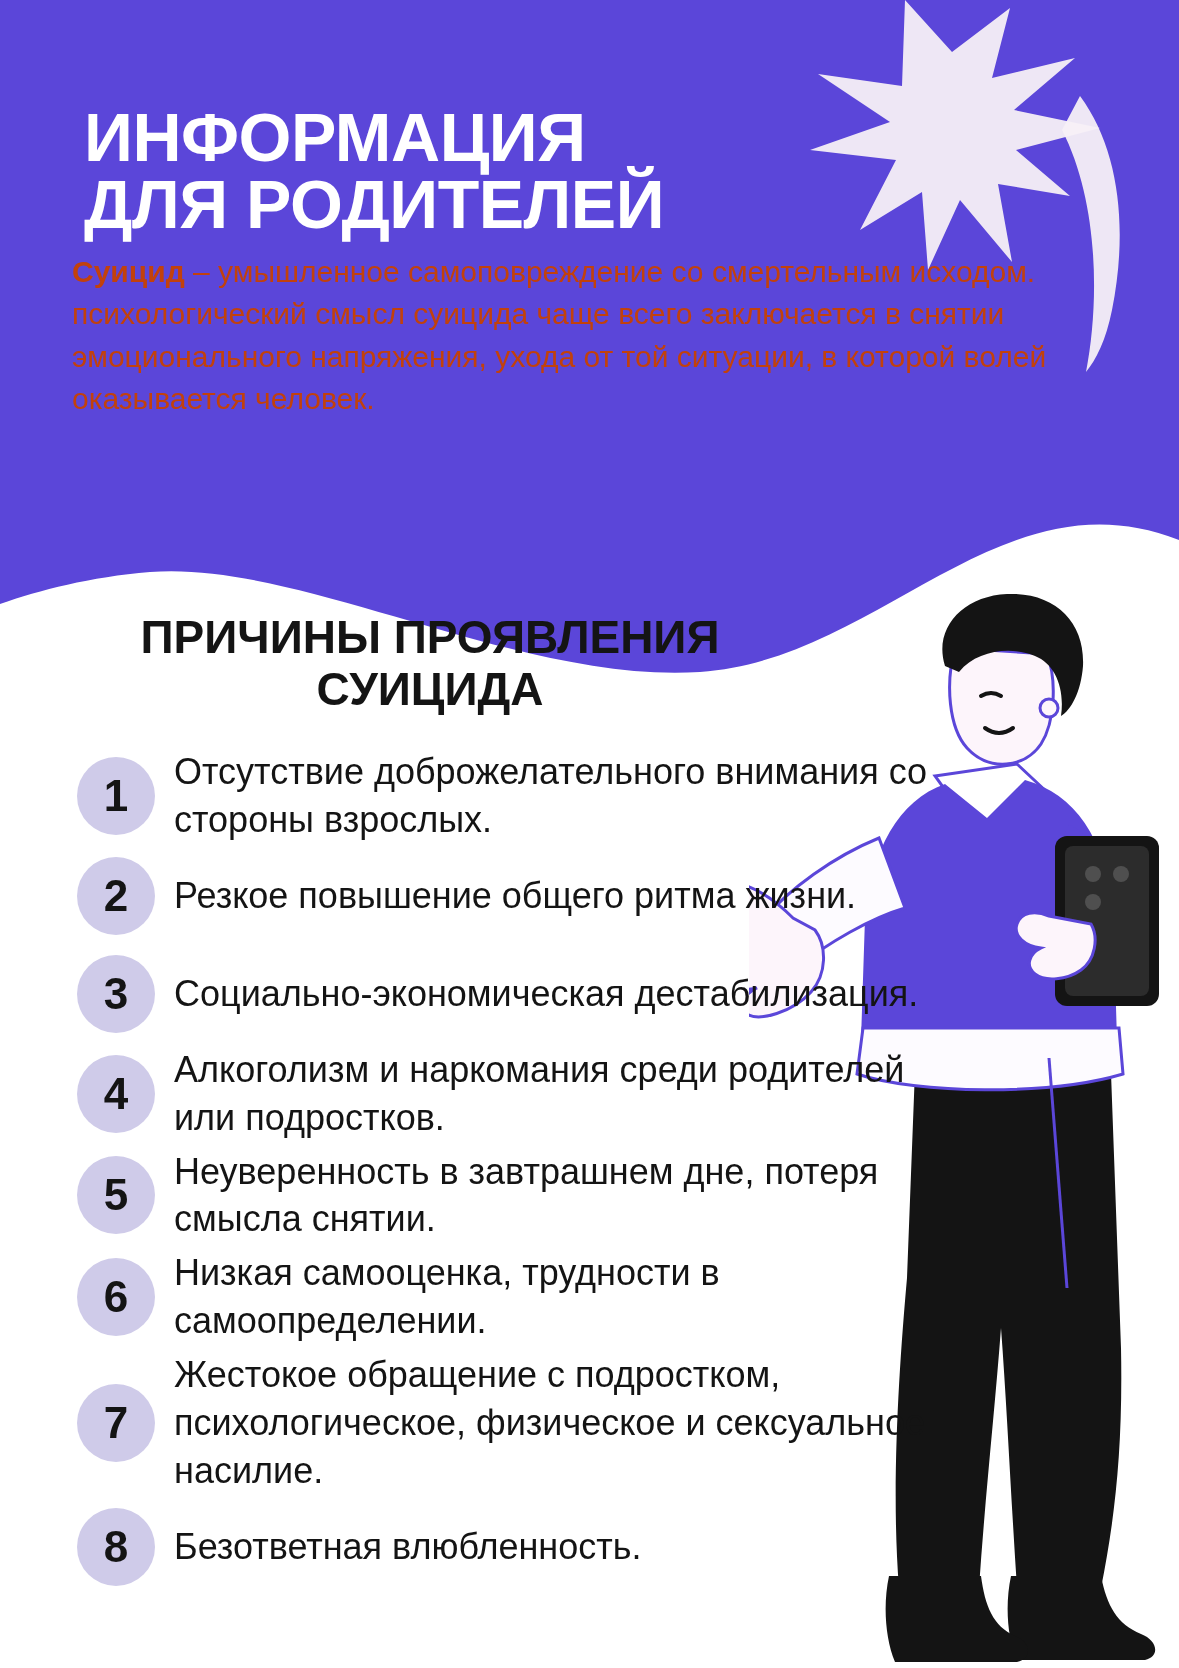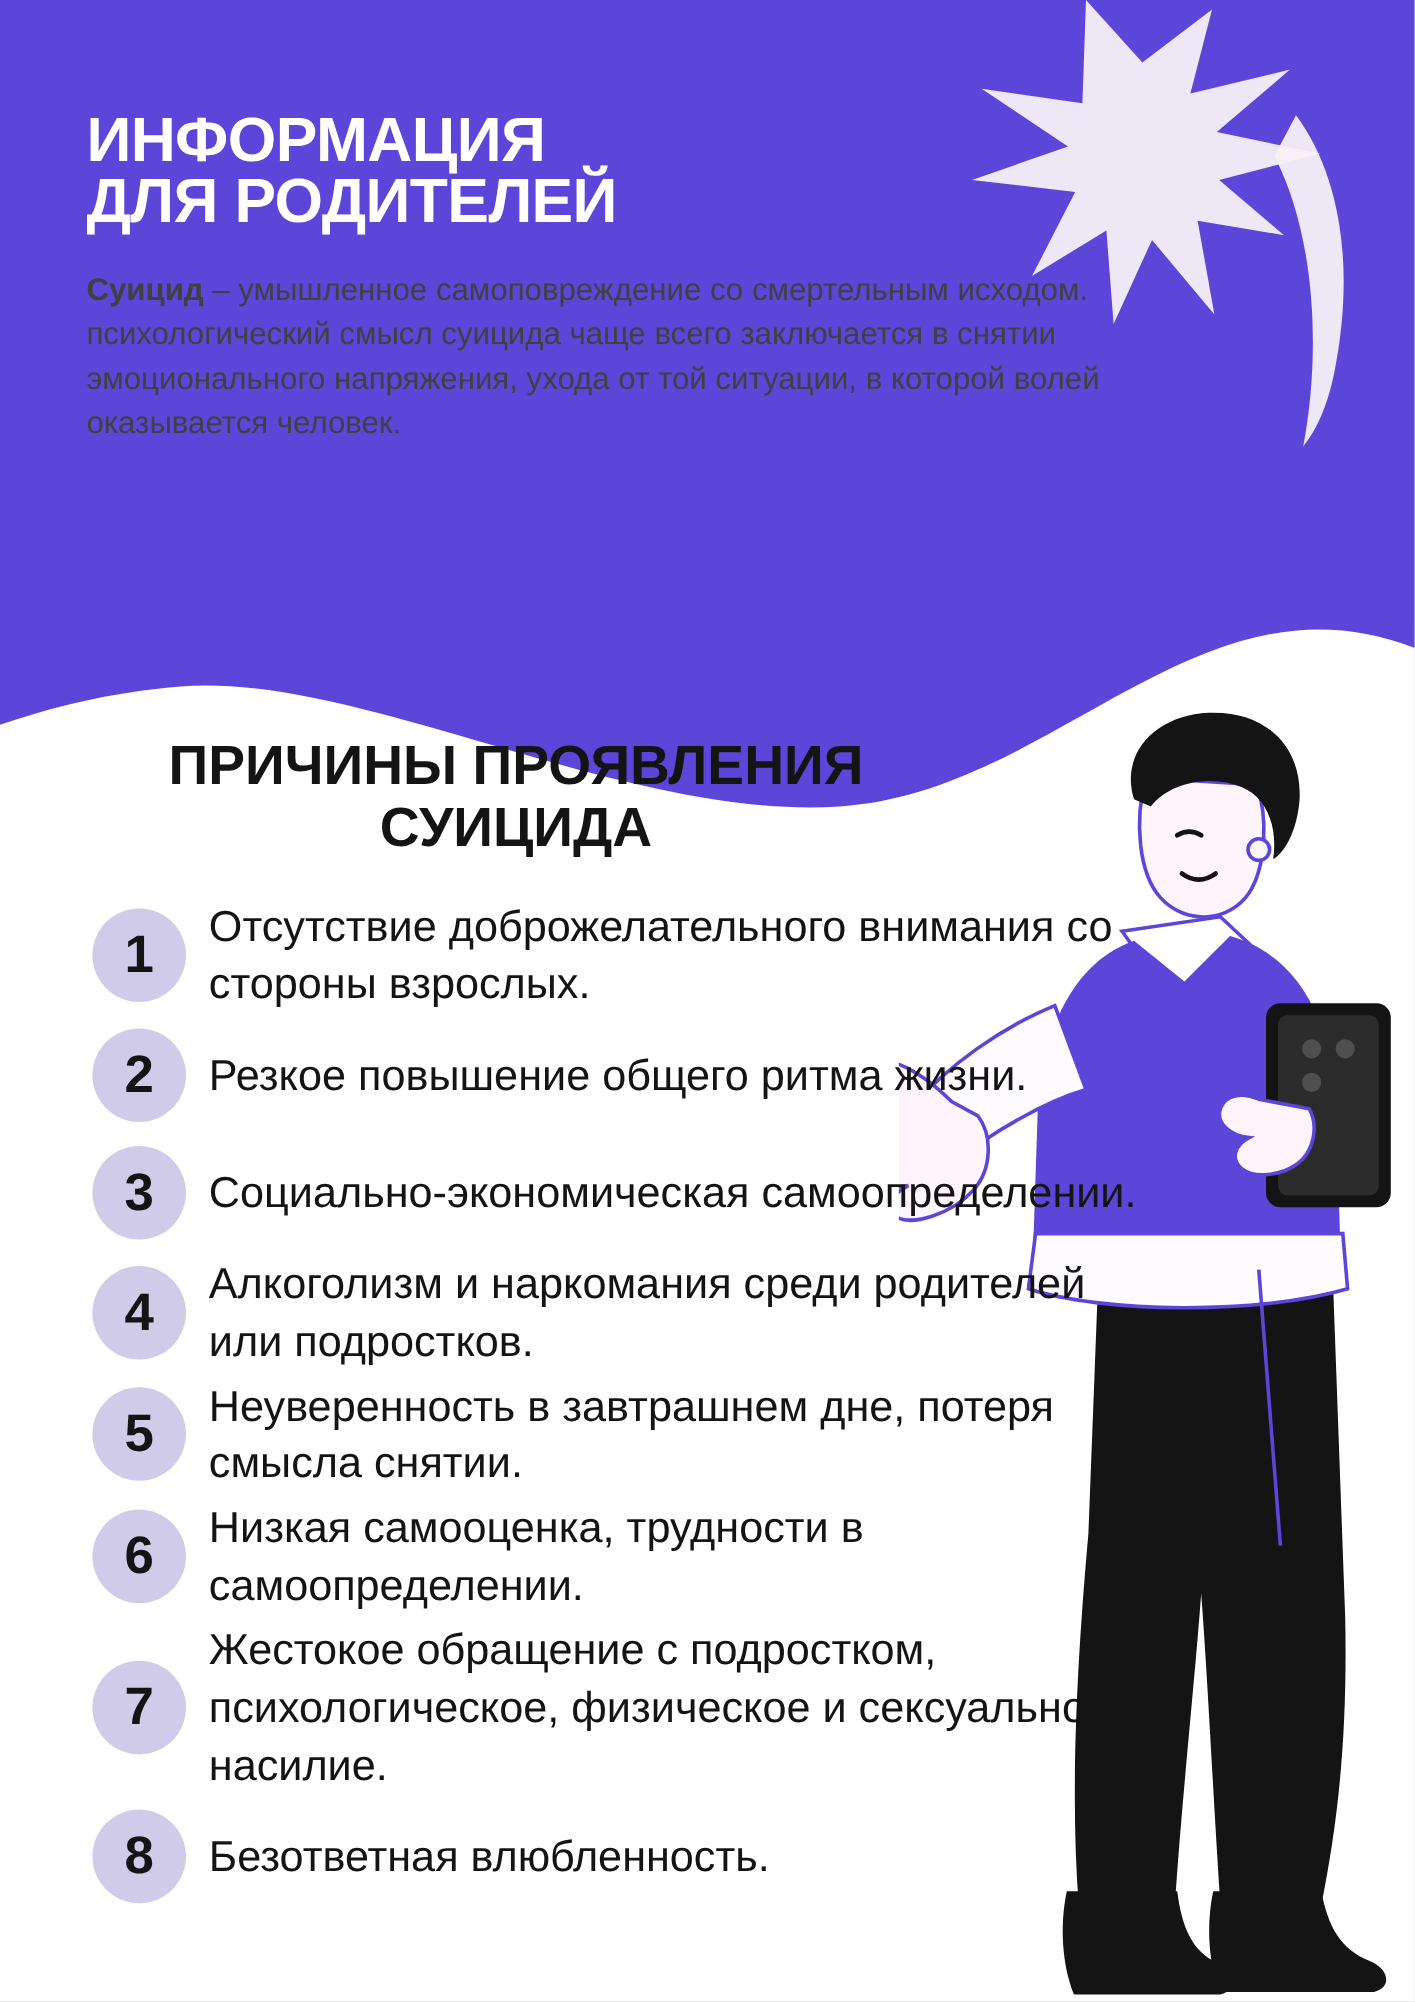--- a/index.html
+++ b/index.html
@@ -34,33 +34,33 @@
   }
 
   .header-content {
     position: absolute;
     left: 72px;
     top: 92px;
     width: 1000px;
     z-index: 3;
   }
   .title {
-    font-size: 52px;
+    font-size: 68px;
     line-height: 0.99;
     font-weight: 700;
     color: #ffffff;
     letter-spacing: -0.5px;
-    margin: 0;
+    margin: 12px;
     text-transform: uppercase;
   }
   .intro {
-    margin-top: 28px;
-    font-size: 26px;
+    margin-top: 12px;
+    font-size: 30px;
     line-height: 1.42;
-    color: #404040;
+    color: #c2410c;
     max-width: 975px;
   }
   .intro b {
     font-weight: 700;
   }
 
   
   .section-title {
     position: absolute;
     left: 80px;
@@ -220,21 +220,21 @@
         <div class="num">2</div>
       </div>
       <div class="item-text">Резкое повышение общего ритма жизни.</div>
     </div>
 
     <div class="item">
       <div class="num-wrap">
         <div class="num-circle"></div>
         <div class="num">3</div>
       </div>
-      <div class="item-text">Социально-экономическая самоопределении.</div>
+      <div class="item-text">Социально-экономическая дестабилизация.</div>
     </div>
 
     <div class="item">
       <div class="num-wrap">
         <div class="num-circle"></div>
         <div class="num">4</div>
       </div>
       <div class="item-text">Алкоголизм и наркомания среди родителей или подростков.</div>
     </div>
 

